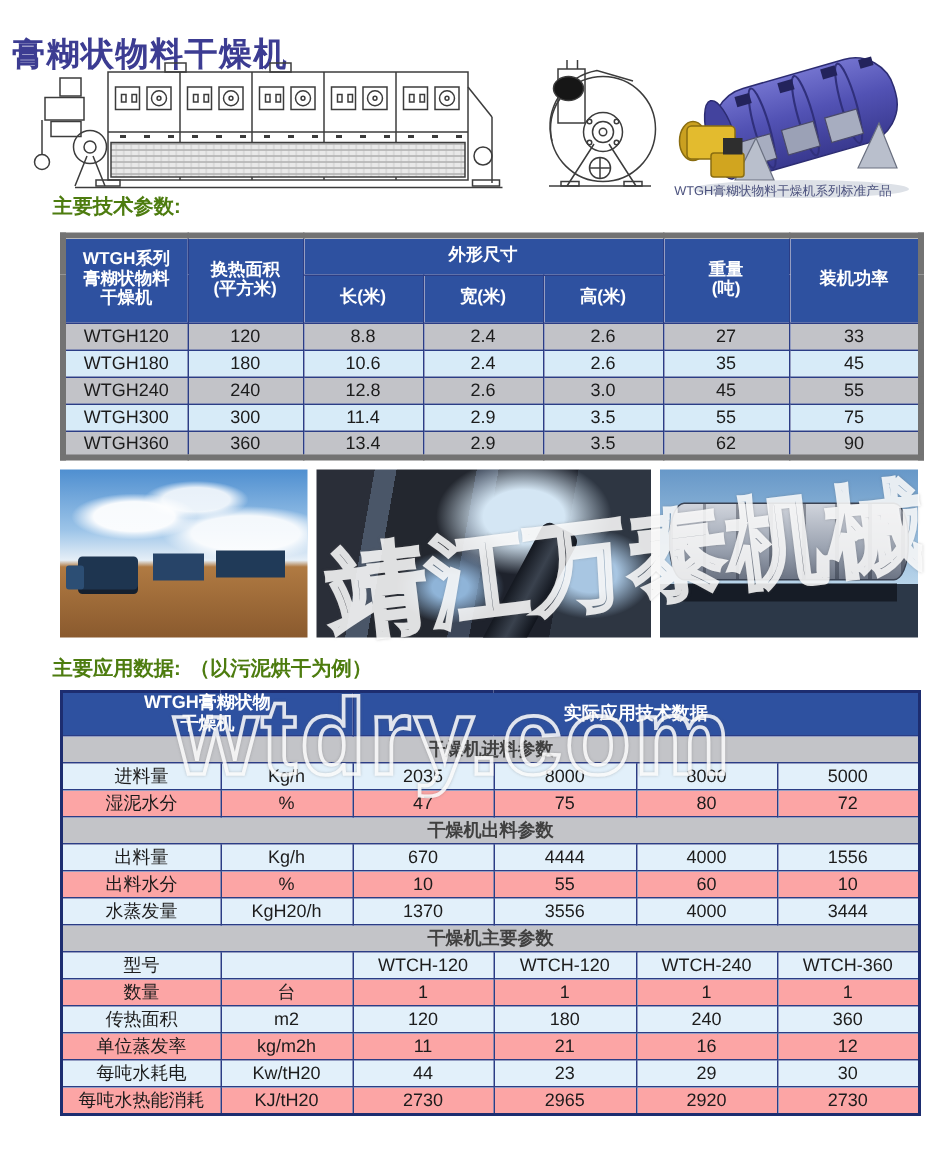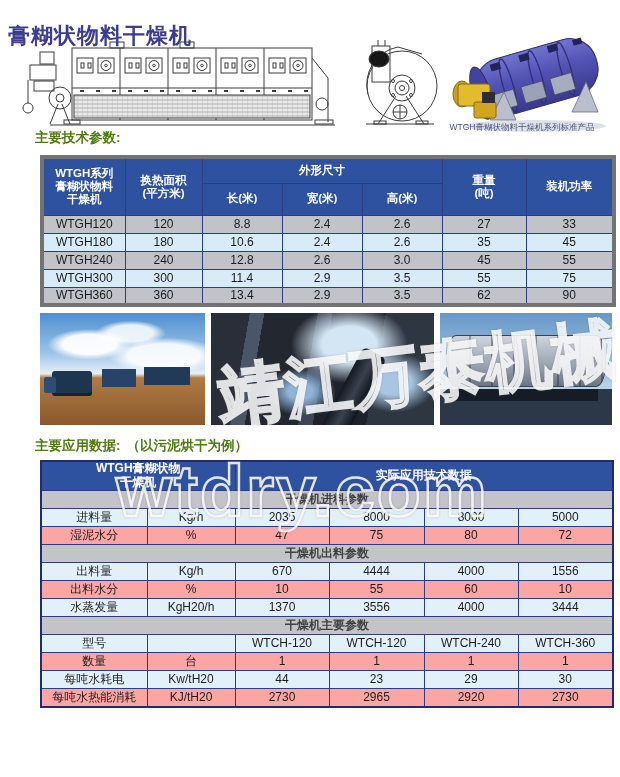--- a/index.html
+++ b/index.html
@@ -398,20 +398,36 @@
       </tr>
       <tr class="row-b data-row">
         <td>数量</td>
         <td>台</td>
         <td>1</td>
         <td>1</td>
         <td>1</td>
         <td>1</td>
       </tr>
       <tr class="row-a data-row">
+        <td>传热面积</td>
+        <td>m2</td>
+        <td>120</td>
+        <td>180</td>
+        <td>240</td>
+        <td>360</td>
+      </tr>
+      <tr class="row-b data-row">
+        <td>单位蒸发率</td>
+        <td>kg/m2h</td>
+        <td>11</td>
+        <td>21</td>
+        <td>16</td>
+        <td>12</td>
+      </tr>
+      <tr class="row-a data-row">
         <td>每吨水耗电</td>
         <td>Kw/tH20</td>
         <td>44</td>
         <td>23</td>
         <td>29</td>
         <td>30</td>
       </tr>
       <tr class="row-b data-row">
         <td>每吨水热能消耗</td>
         <td>KJ/tH20</td>

